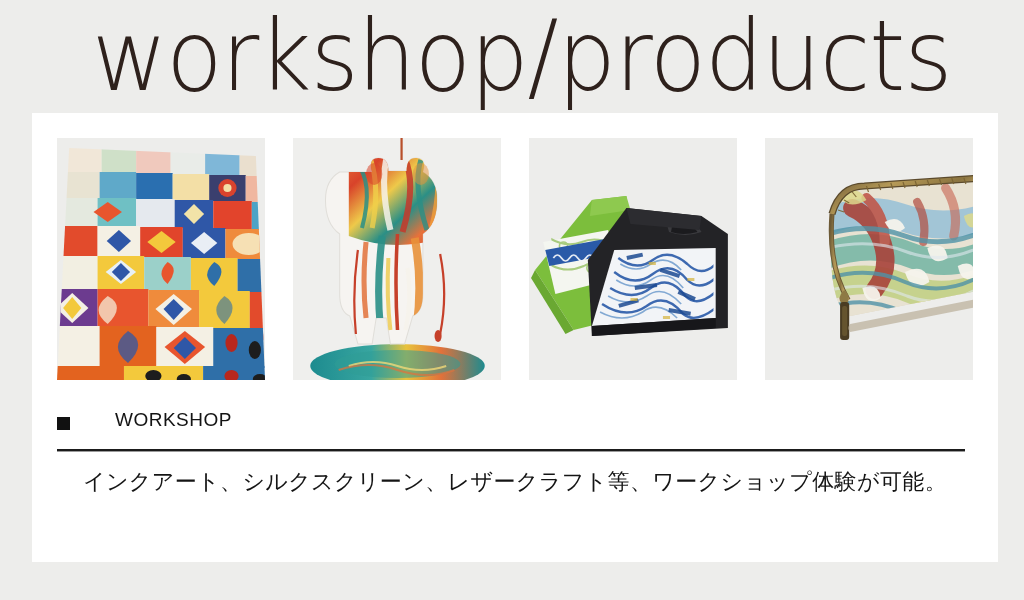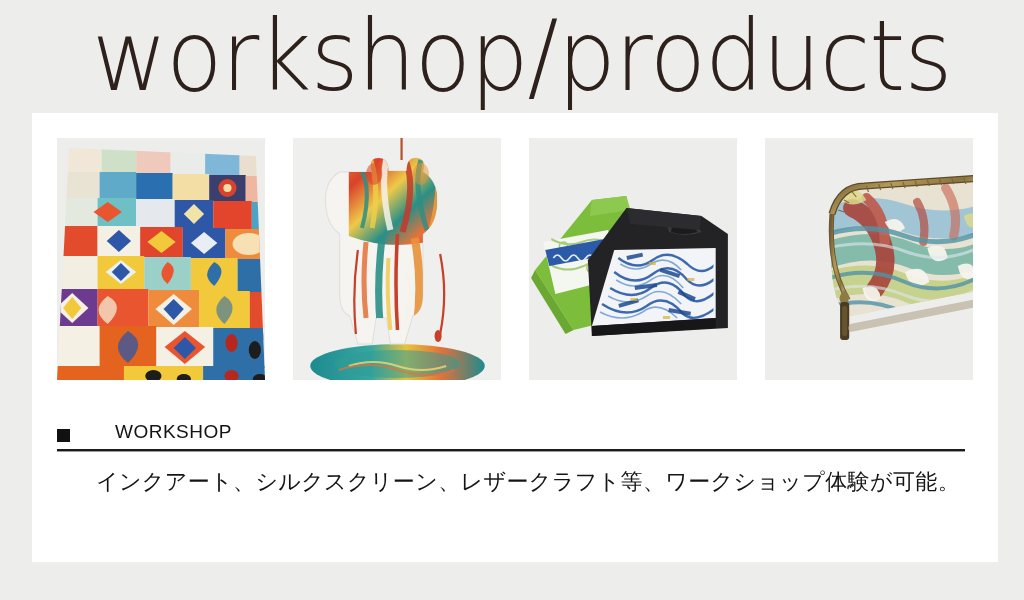--- a/index.html
+++ b/index.html
@@ -58,21 +58,20 @@
   }
   .gallery-item svg { display: block; width: 100%; height: 100%; }
 
   
   #section-row {
     position: absolute;
     left: 25px;
     top: 293px;
     width: 933px;
     height: 34px;
-    margin-top: 12px;
   }
   #bullet-square {
     position: absolute;
     left: 0;
     top: 11px;
     width: 13px;
     height: 13px;
     background: #111111;
   }
   #section-label {
@@ -90,21 +89,21 @@
     top: 336px;
     width: 908px;
     height: 3px;
     border-top: 2px solid #1b1b1b;
     border-bottom: 1px solid #9b9b9b;
   }
 
   
   #caption {
     position: absolute;
-    left: 64px;
+    left: 51px;
     top: 352px;
     width: 900px;
     font-size: 22px;
     line-height: 1.5;
     color: #141414;
     font-family: "DejaVu Sans", sans-serif;
     letter-spacing: 0.4px;
     white-space: nowrap;
   }
 </style>

